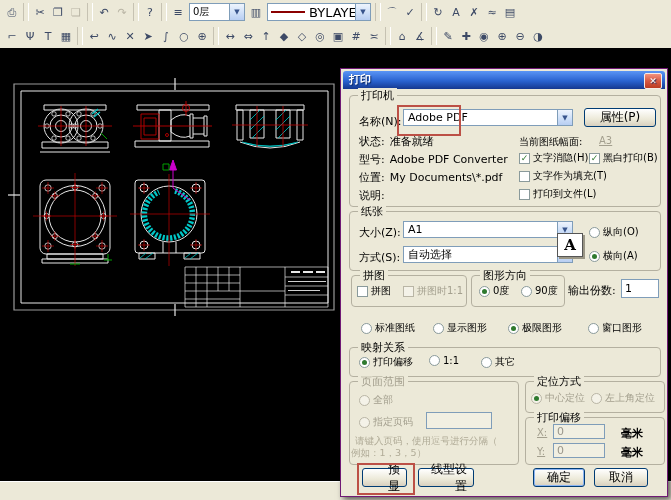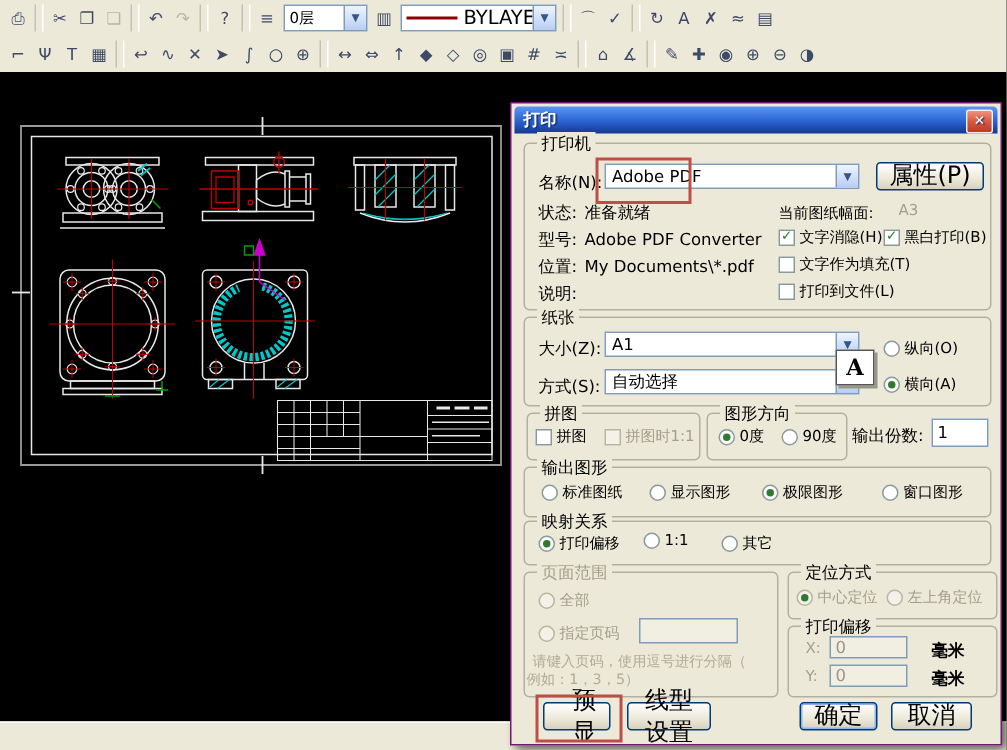--- a/index.html
+++ b/index.html
@@ -40,39 +40,39 @@
             text-shadow:1px 1px 1px #0d2a66;}
   #closebtn{position:absolute;right:3px;top:2px;width:16px;height:14px;border-radius:2px;
             background:linear-gradient(180deg,#f2927e,#d75942 50%,#bc3b22);border:1px solid #f6ece8;
             color:#fff;font-size:9px;font-weight:bold;display:flex;align-items:center;justify-content:center;}
   .grp{position:absolute;border:1px solid #b4b0a0;border-radius:4px;}
   .grp-title{position:absolute;top:-8px;left:8px;background:#ece9d8;padding:0 3px;font-size:11px;white-space:nowrap;}
   .grp-title.dis{color:#a39f8e;}
   .lblrow{position:absolute;white-space:nowrap;font-size:11px;}
   .lblrow .val{margin-left:5px;}
   .small{font-size:10px;}
-  .gray{color:#a39f8e;}
+  .gray{color:#a39f8e;text-decoration:underline;}
   .cb,.rd{position:absolute;display:flex;align-items:center;white-space:nowrap;font-size:10px;cursor:default;}
   .cb .box{width:11px;height:11px;background:#fff;border:1px solid #8a9a9b;margin-right:3px;
            display:flex;align-items:center;justify-content:center;font-size:9px;font-weight:bold;
            color:var(--check-green,#2f7a2f);line-height:1;box-sizing:border-box;}
   .rd .cir{width:11px;height:11px;border-radius:50%;background:#fff;border:1px solid #8a9a9b;
            margin-right:3px;position:relative;box-sizing:border-box;}
   .rd.sel .cir::after{content:"";position:absolute;left:2px;top:2px;width:5px;height:5px;border-radius:50%;
            background:var(--check-green,#2f7a2f);}
   .dis{color:#a39f8e;}
   .dis .cir,.dis .box{border-color:#b9b5a5;background:#f4f2e8;}
   .dcombo{position:absolute;height:17px;background:#fff;border:1px solid #7f9db9;display:flex;
           align-items:center;font-size:11px;padding-left:4px;box-sizing:border-box;}
   .dinput{position:absolute;height:19px;background:#fff;border:1px solid #7f9db9;font-size:11px;
           padding:0 3px;box-sizing:border-box;font-family:inherit;}
   .dinput:disabled{background:#f1efe2;color:#9a968a;}
-  .btn{position:absolute;height:19px;border:1px solid #003c74;border-radius:3px;font-size:16px;
+  .btn{position:absolute;height:19px;border:1px solid #003c74;border-radius:3px;font-size:12px;
        background:linear-gradient(180deg,#ffffff,#ece9d8 60%,#d8d0bf);display:flex;align-items:center;
-       justify-content:center;box-sizing:border-box;font-family:inherit;}
+       justify-content:center;box-sizing:border-box;font-family:inherit;text-align:right;}
   .btn.default{box-shadow:inset 0 0 0 1px #8cb4f2;}
   .annot{position:absolute;border:2px solid var(--annotation-red,#bc5046);pointer-events:none;}
   #aicon{position:absolute;left:216px;top:164px;width:24px;height:22px;background:#fff;border:1px solid #555;
          display:flex;align-items:center;justify-content:center;font-size:15px;font-weight:bold;
          font-family:"DejaVu Serif","Liberation Serif",serif;box-shadow:2px 2px 0 #9a9686;}
   .hint{position:absolute;font-size:9.5px;color:#b0ab97;white-space:nowrap;}
   svg line,svg path,svg rect,svg circle{vector-effect:non-scaling-stroke;}
 </style>
 </head>
 <body>
@@ -553,23 +553,20 @@
     <span>0度</span>
   </label>
   <label class="rd" style="left:180px;top:215px;">
     <span class="cir"></span>
     <span>90度</span>
   </label>
 
   <span class="lblrow" style="left:227px;top:214px;">输出份数:</span>
   <input class="dinput" style="left: 280px; top: 210px; width: 38px;" value="1">
 
-  <div class="grp" style="left:8px;top:242px;width:310px;height:32px;">
-    <span class="grp-title">输出图形</span>
-  </div>
   <label class="rd" style="left:20px;top:252px;">
     <span class="cir"></span>
     <span>标准图纸</span>
   </label>
   <label class="rd" style="left:92px;top:252px;">
     <span class="cir"></span>
     <span>显示图形</span>
   </label>
   <label class="rd sel" style="left:167px;top:252px;">
     <span class="cir"></span>

